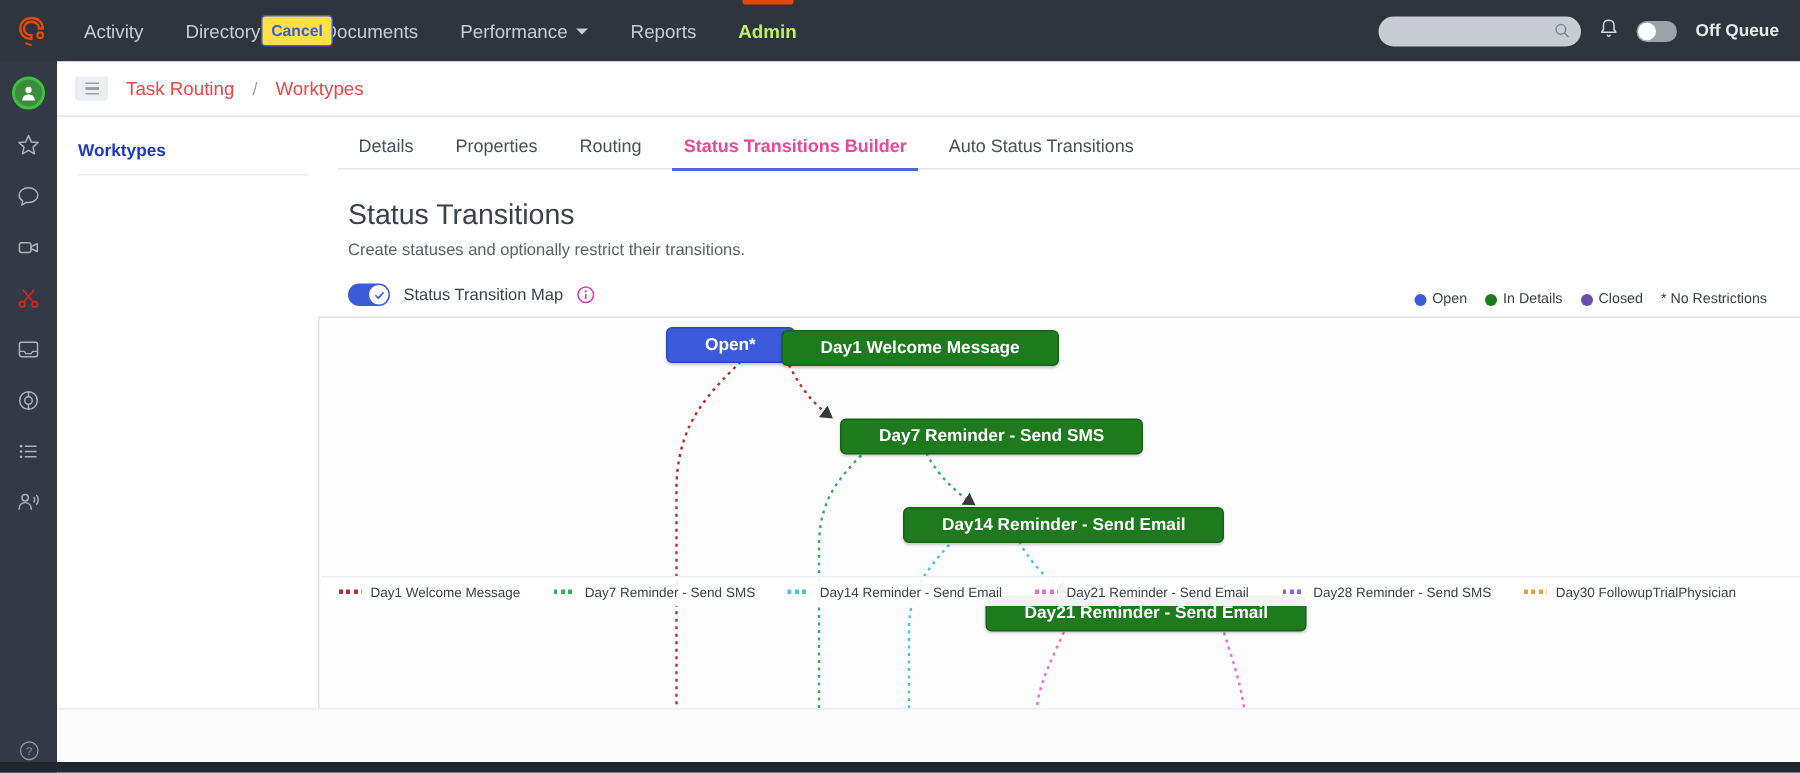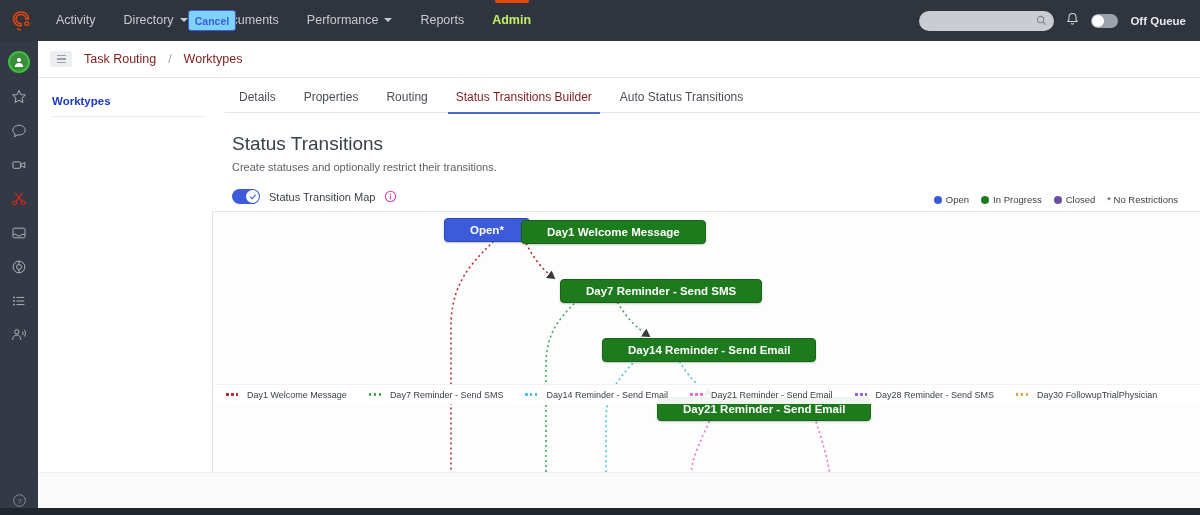--- a/index.html
+++ b/index.html
@@ -12,21 +12,21 @@
   }
   .app { position: relative; width: 1200px; height: 515px; background: #2f343d; }
 
   
   .topnav {
     position: absolute; top: 0; left: 0; width: 1200px; height: 41px;
     background: #2f343d; display: flex; align-items: center;
   }
   .logo { width: 42px; display: flex; align-items: center; justify-content: center; }
   .logo svg { display: block; }
-  .nav-items { display: flex; align-items: flex-end; height: 40px; }
+  .nav-items { display: flex; align-items: center; height: 40px; }
   .nav-item {
     position: relative; height: 41px; display: flex; align-items: center;
     padding: 0 14px; color: #c8cbd1; font-size: 12.5px; white-space: nowrap;
     cursor: pointer;
   }
   .nav-item.active { color: #bef264; font-weight: bold; }
   .nav-item.active::before {
     content: ""; position: absolute; top: 0; left: 50%; transform: translateX(-50%);
     width: 34px; height: 3px; background: #e8470a; border-radius: 0 0 2px 2px;
   }
@@ -75,39 +75,39 @@
   .crumbbar {
     height: 37px; border-bottom: 1px solid #e4e6ea; display: flex; align-items: center;
     padding-left: 12px; gap: 12px; background: #fff;
   }
   .hamburger {
     width: 22px; height: 16px; background: #eceef1; border-radius: 2px;
     display: flex; flex-direction: column; align-items: center; justify-content: center; gap: 2px;
     cursor: pointer;
   }
   .hamburger span { width: 9px; height: 1.5px; background: #9aa0a8; display: block; }
-  .crumb { font-size: 12.5px; color: #7f1d1d; cursor: pointer; }
+  .crumb { font-size: 12.5px; color: #ef4444; cursor: pointer; }
   .crumb-sep { color: #9aa0a8; font-size: 12px; }
 
   .body-wrap { display: flex; height: 430px; }
   .leftcol { width: 167px; padding: 14px 0 0 14px; background: #fff; }
   .leftcol .lnk {
     font-size: 11.5px; color: #6b7079; padding: 3px 0 9px 0; cursor: pointer;
     border-bottom: 1px solid #e8eaee; margin-bottom: 9px;
   }
   .leftcol .lnk.active { color: #1d39c4; font-weight: bold; }
 
   .content { flex: 1; padding: 0 0 0 20px; position: relative; }
 
   .tabs { display: flex; gap: 0; border-bottom: 1px solid #e4e6ea; height: 35px; align-items: flex-start; padding-top: 8px; }
   .tab {
     font-size: 12px; color: #4a4f57; padding: 4px 14px 9px 14px; cursor: pointer;
     white-space: nowrap; position: relative;
   }
-  .tab.active { color: #7f1d1d; }
+  .tab.active { color: #ec4899; font-weight: bold; }
   .tab.active::after {
     content: ""; position: absolute; left: 6px; right: 6px; bottom: -1px; height: 2px;
     background: #4b6bd4;
   }
 
   .panel-title { font-size: 19px; color: #3b4049; font-weight: normal; margin: 20px 0 6px 7px; }
   .panel-sub { font-size: 11px; color: #5c6169; margin-left: 7px; }
 
   .maprow { display: flex; align-items: center; gap: 9px; margin: 16px 0 0 7px; }
   .toggle-map {
@@ -161,22 +161,22 @@
     border-top: 1px solid #f0f1f4;
   }
   .ble { display: flex; align-items: center; gap: 6px; font-size: 9px; color: #3b4049; white-space: nowrap; }
   .ble .dots { width: 15px; height: 3px; display: block; }
 
   .footer {
     position: absolute; left: 38px; top: 472px; width: 1162px; height: 43px;
     background: #fbfbfc; border-top: 1px solid #eceef1;
   }
   .btn-cancel {
-    position: absolute; left: 188px; top: 10px; width: 48px; height: 21px;
-    border: 1px solid #3b5bdb; border-radius: 3px; background: #7dd3fc; color: #3b5bdb;
+    position: absolute; left: 174px; top: 10px; width: 48px; height: 21px;
+    border: 1px solid #3b5bdb; border-radius: 3px; background: #fde047; color: #3b5bdb;
     font-size: 10.5px; font-weight: bold; cursor: pointer;
     font-family: "Liberation Sans", sans-serif;
     display: flex; align-items: center; justify-content: center;
   }
   .frame-b { position: absolute; left: 0; bottom: 0; width: 1200px; height: 7px; background: #22262e; }
 </style>
 </head>
 <body>
 
 <div class="app">
@@ -365,21 +365,21 @@
           </label>
         </div>
 
         <div class="legend-top">
           <span class="lg">
             <i class="sw" style="background:#3b5bdb"></i>
             <span>Open</span>
           </span>
           <span class="lg">
             <i class="sw" style="background:#1d7a1d"></i>
-            <span>In Progress</span>
+            <span>In Details</span>
           </span>
           <span class="lg">
             <i class="sw" style="background:#6b4fa8"></i>
             <span>Closed</span>
           </span>
           <span class="lg">
             <span>* No Restrictions</span>
           </span>
         </div>
 

